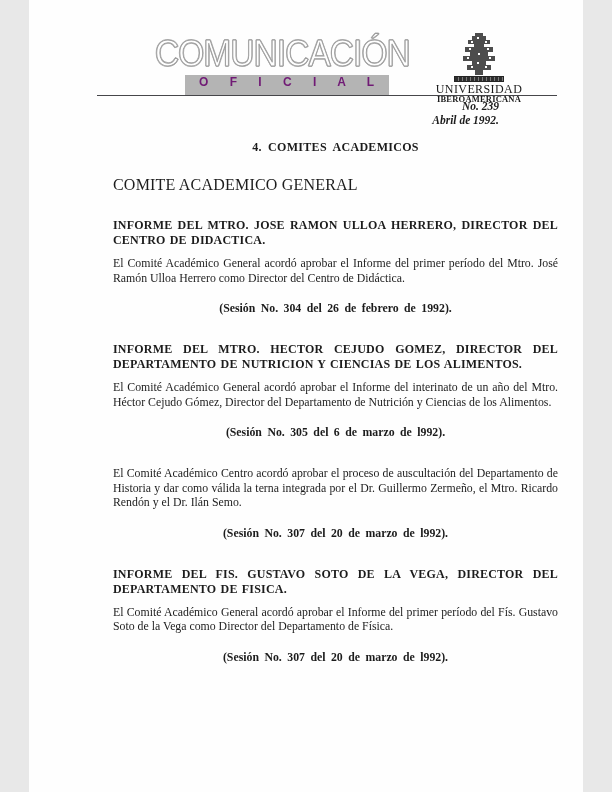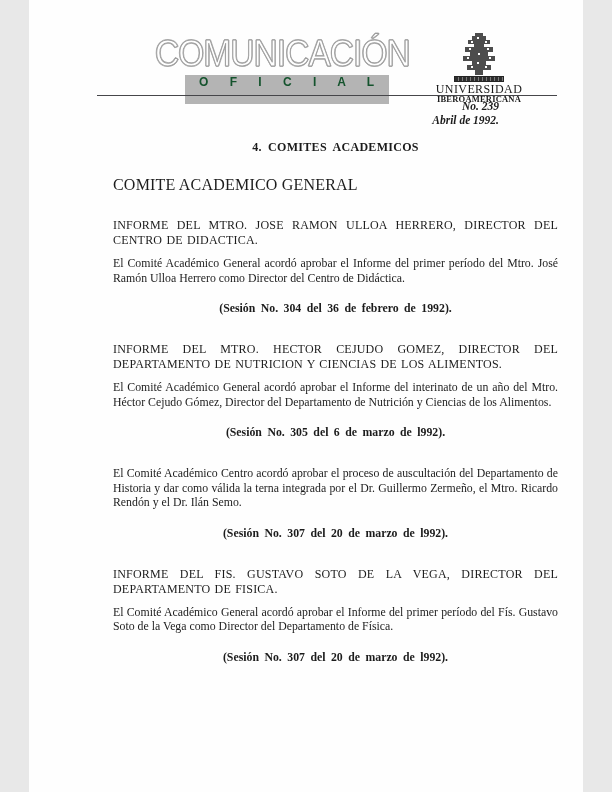--- a/index.html
+++ b/index.html
@@ -27,26 +27,26 @@
     text-shadow: 1px 0 #b5b5b5, -1px 0 #b5b5b5, 0 1px #b5b5b5, 0 -1px #b5b5b5;
     transform: scaleX(0.93);
     transform-origin: left center;
     white-space: nowrap;
     line-height: 36px;
   }
   .masthead-sub {
     display: inline-block;
     margin: 1px 0 0 30px;
     background: #b4b4b4;
-    color: #14532d;
+    color: #701a75;
     font-family: "Liberation Sans", sans-serif;
     font-size: 12px;
     font-weight: bold;
     letter-spacing: 9px;
-    padding: 1px 6px 16px 14px;
+    padding: 1px 6px 8px 14px;
     line-height: 12px;
   }
 
   
   .logo { position: absolute; top: 33px; left: 406px; width: 88px; text-align: center; }
   .logo-emblem { display: block; margin: 0 auto; }
   .logo-bar {
     width: 50px; height: 6px; margin: 1px auto 2px auto;
     background: repeating-linear-gradient(90deg, #2f2f2f 0 3px, #7b7b7b 3px 4px);
     border: 1px solid #242424;
@@ -71,21 +71,21 @@
     text-align: center; font-weight: bold; font-size: 12px;
     letter-spacing: 0.3px; word-spacing: 3px;
     line-height: 15px; margin: 0 0 22px 0;
   }
   .section-heading {
     font-weight: normal; font-size: 16px; line-height: 15px;
     letter-spacing: 0.2px; margin: 0 0 26px 0;
   }
   .entry { margin: 0 0 26px 0; }
   .entry-heading {
-    font-weight: normal; font-size: 12px; line-height: 15px;
+    font-weight: bold; font-size: 12px; line-height: 15px;
     text-align: justify; letter-spacing: 0.2px; word-spacing: 1px;
     margin: 0 0 8px 0;
   }
   .entry-body {
     font-size: 11.8px; line-height: 14.5px;
     text-align: justify; margin: 0;
   }
   .entry-session {
     text-align: center; font-weight: bold; font-size: 11.8px;
     word-spacing: 2.5px; line-height: 15px; margin: 16px 0 0 0;
@@ -143,21 +143,21 @@
 
   <div class="main">
 
     <p class="doc-title">4. COMITES ACADEMICOS</p>
 
     <p class="section-heading">COMITE ACADEMICO GENERAL</p>
 
     <div class="entry">
       <p class="entry-heading">INFORME DEL MTRO. JOSE RAMON ULLOA HERRERO, DIRECTOR DEL CENTRO DE DIDACTICA.</p>
       <p class="entry-body">El Comité Académico General acordó aprobar el Informe del primer período del Mtro. José Ramón Ulloa Herrero como Director del Centro de Didáctica.</p>
-      <p class="entry-session">(Sesión No. 304 del 36 de febrero de 1992).</p>
+      <p class="entry-session">(Sesión No. 304 del 26 de febrero de 1992).</p>
     </div>
 
     <div class="entry">
       <p class="entry-heading">INFORME DEL MTRO. HECTOR CEJUDO GOMEZ, DIRECTOR DEL DEPARTAMENTO DE NUTRICION Y CIENCIAS DE LOS ALIMENTOS.</p>
       <p class="entry-body">El Comité Académico General acordó aprobar el Informe del interinato de un año del Mtro. Héctor Cejudo Gómez, Director del Departamento de Nutrición y Ciencias de los Alimentos.</p>
       <p class="entry-session">(Sesión No. 305 del 6 de marzo de l992).</p>
     </div>
 
     <div class="entry">
       <p class="entry-body">El Comité Académico Centro acordó aprobar el proceso de auscultación del Departamento de Historia y dar como válida la terna integrada por el Dr. Guillermo Zermeño, el Mtro. Ricardo Rendón y el Dr. Ilán Semo.</p>

